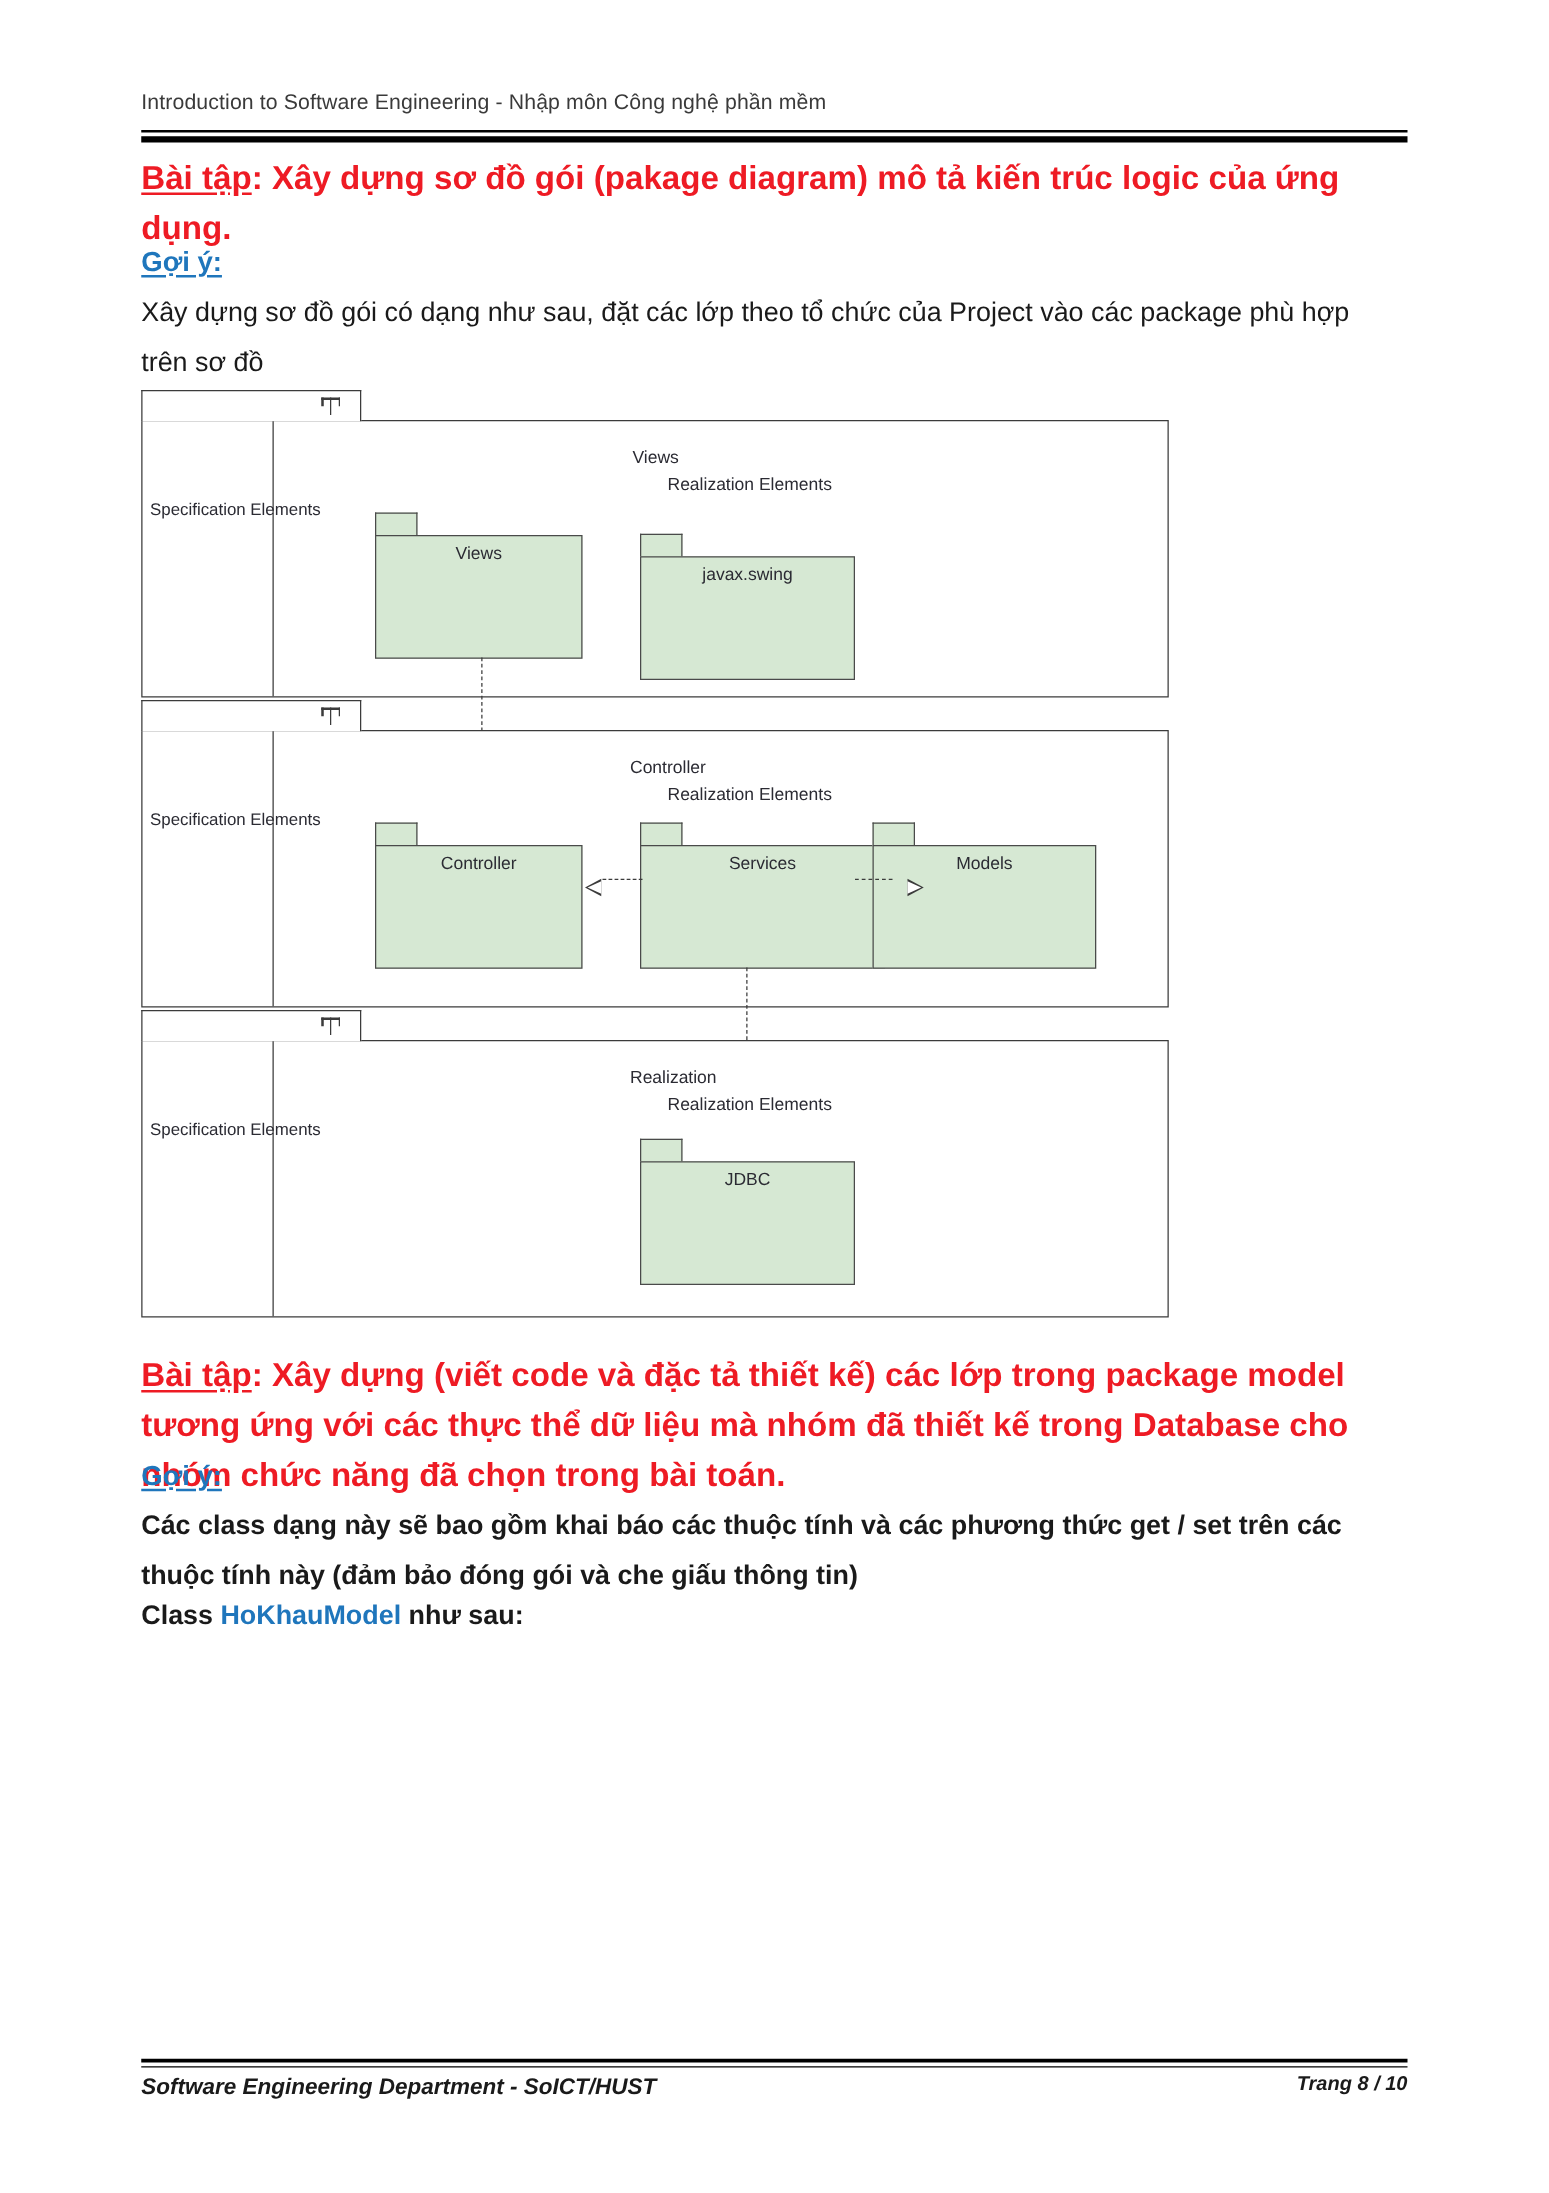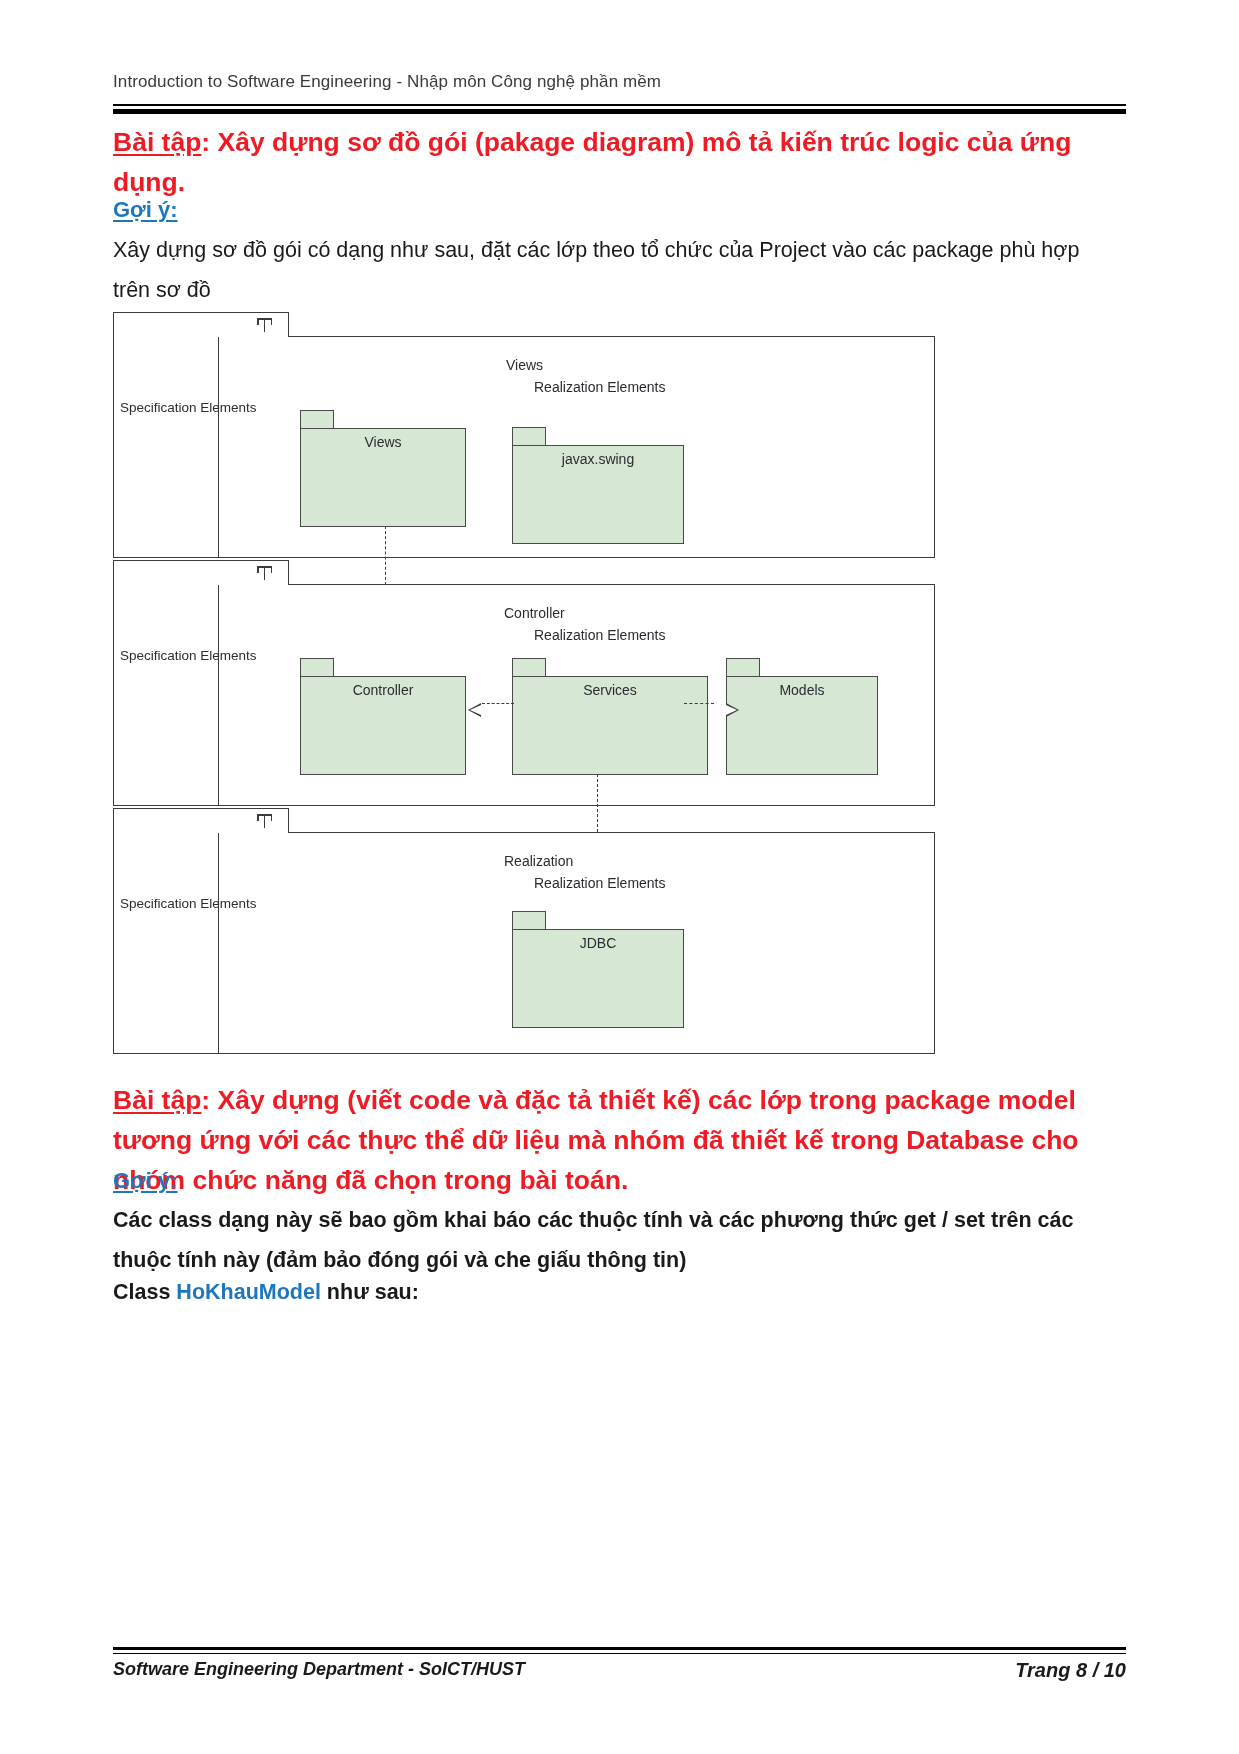--- a/index.html
+++ b/index.html
@@ -308,21 +308,21 @@
     font-weight: bold;
     font-style: italic;
     color: #1a1a1a;
   }
   .footer-right {
     position: absolute;
     left: 113px;
     top: 1659px;
     width: 1013px;
     text-align: right;
-    font-size: 20px;
+    font-size: 16px;
     font-weight: bold;
     font-style: italic;
     color: #1a1a1a;
   }
 </style>
 </head>
 <body>
 
 <div class="page">
 
@@ -383,21 +383,21 @@
         <div class="fbody"></div>
         <div class="flabel">Controller</div>
       </div>
 
       <div class="folder" style="left:398px; top:73px; width:196px; height:117px;">
         <div class="ftab"></div>
         <div class="fbody"></div>
         <div class="flabel">Services</div>
       </div>
 
-      <div class="folder" style="left:612px; top:73px; width:152px; height:117px;">
+      <div class="folder" style="left:584px; top:73px; width:179px; height:117px;">
         <div class="ftab"></div>
         <div class="fbody"></div>
         <div class="flabel">Models</div>
       </div>
 
       <div class="dep-h" style="left:368px; top:118px; width:32px;"></div>
       <div class="arrow-left" style="left:354px; top:118px;"></div>
 
       <div class="dep-h" style="left:570px; top:118px; width:30px;"></div>
       <div class="arrow-right" style="left:612px; top:118px;"></div>

